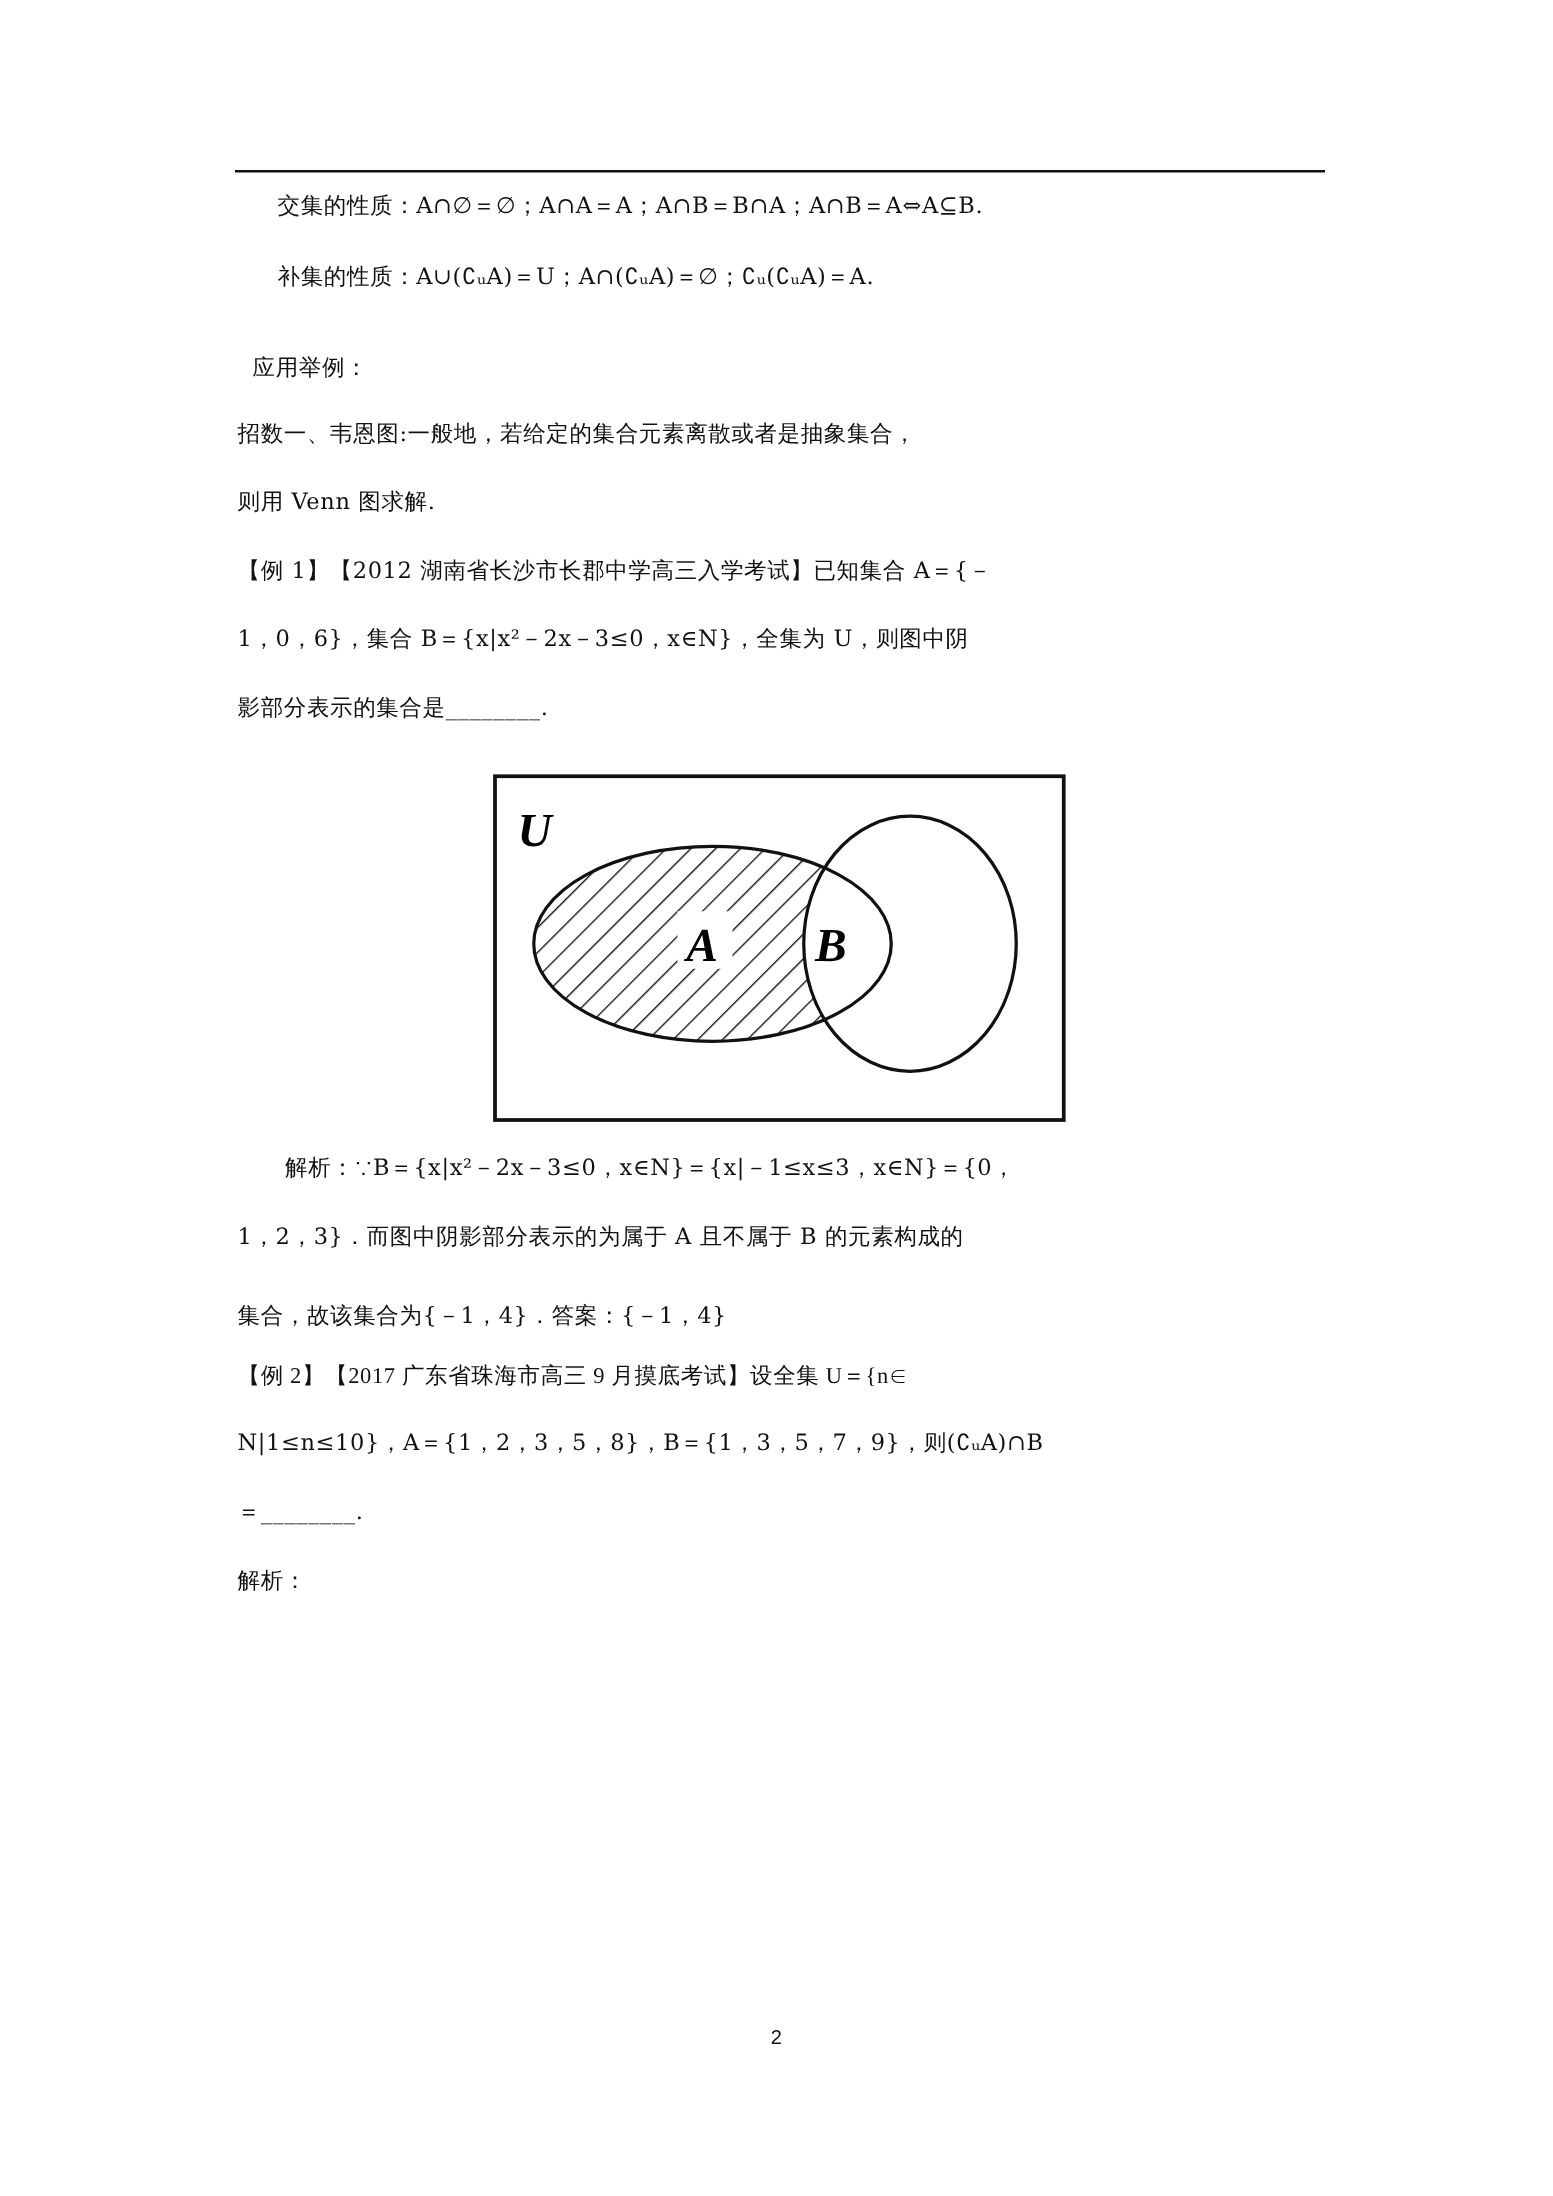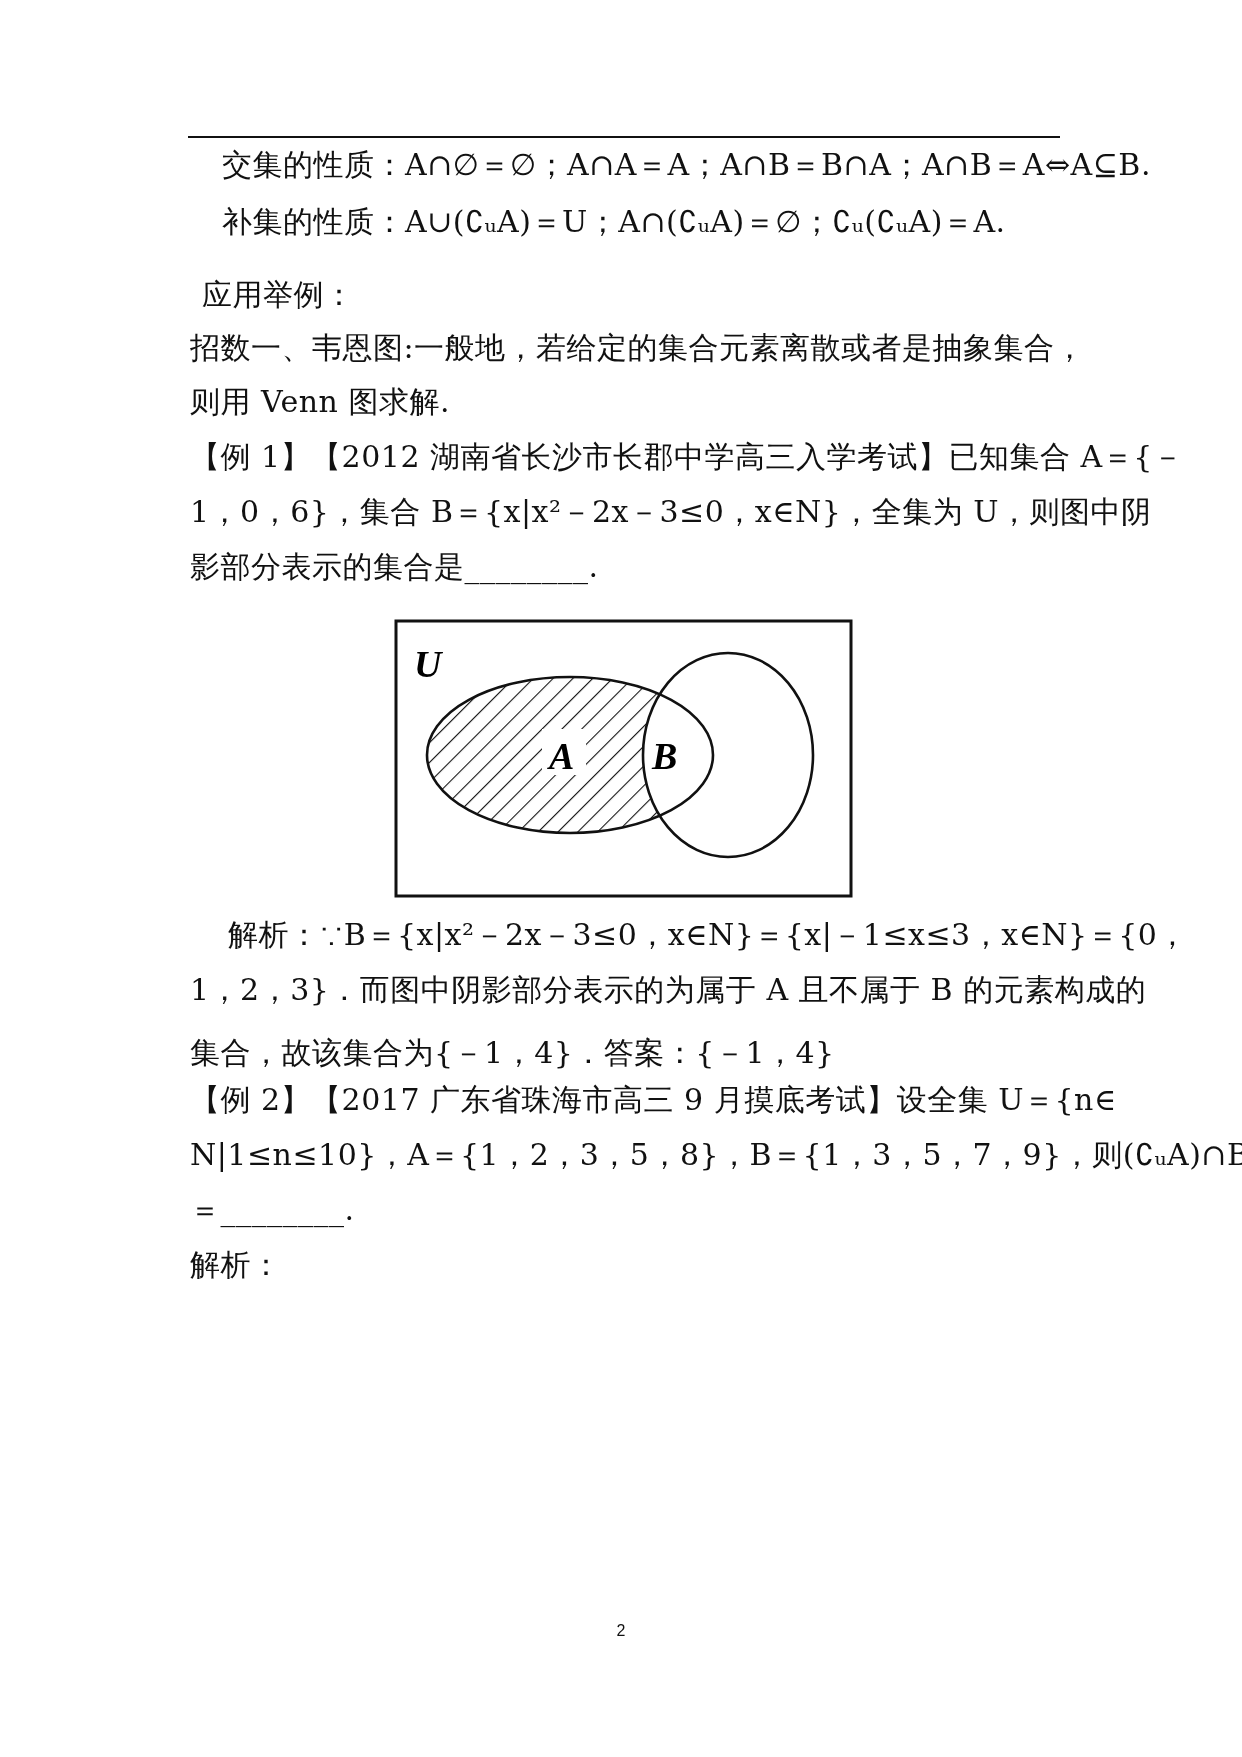--- a/index.html
+++ b/index.html
@@ -1,19 +1,19 @@
 <!DOCTYPE html>
 <html><head>
 <meta charset="utf-8">
 <style>
   html, body { margin:0; padding:0; background:#ffffff; }
   body { width:1242px; height:1757px; position:relative; overflow:hidden;
          font-family:"DejaVu Serif","Liberation Serif",serif; color:#111; }
   .hr { position:absolute; left:188px; top:136px; width:872px; height:2px; background:#111; }
-  .line { position:absolute; left:190px; font-size:30px; line-height:34px; white-space:nowrap; letter-spacing:0.5px; }
+  .line { position:absolute; left:190px; font-size:18px; line-height:34px; white-space:nowrap; letter-spacing:0.5px; }
   .indent { left:222px; }
   .venn { position:absolute; left:394px; top:619px; }
   .pagenum { position:absolute; left:0; width:1242px; top:1622px; text-align:center;
              font-family:"Liberation Sans","DejaVu Sans",sans-serif; font-size:16px; }
 </style>
 </head>
 <body>
 
 <div class="hr"></div>
 
@@ -50,18 +50,18 @@
   <rect x="148" y="110" width="44" height="46" fill="#fff"></rect>
   <text x="20" y="58" font-family="Liberation Serif, serif" font-style="italic" font-weight="bold" font-size="38">U</text>
   <text x="155" y="150" font-family="Liberation Serif, serif" font-style="italic" font-weight="bold" font-size="38">A</text>
   <text x="258" y="150" font-family="Liberation Serif, serif" font-style="italic" font-weight="bold" font-size="38">B</text>
 </svg>
 
 <div class="line" style="top:918px;margin-left:38px;">解析：∵B＝{x|x²－2x－3≤0，x∈N}＝{x|－1≤x≤3，x∈N}＝{0，</div>
 <div class="line" style="top:973px;">1，2，3}．而图中阴影部分表示的为属于 A 且不属于 B 的元素构成的</div>
 <div class="line" style="top:1036px;">集合，故该集合为{－1，4}．答案：{－1，4}</div>
 
-<div class="line" style="top:1083px;">【例 2】【2017 广东省珠海市高三 9 月摸底考试】设全集 U＝{n∈</div>
+<div class="line" style="top:1083px;font-family:Liberation Serif, serif;">【例 2】【2017 广东省珠海市高三 9 月摸底考试】设全集 U＝{n∈</div>
 <div class="line" style="top:1138px;">N|1≤n≤10}，A＝{1，2，3，5，8}，B＝{1，3，5，7，9}，则(∁ᵤA)∩B</div>
 <div class="line" style="top:1193px;">＝________.</div>
 <div class="line" style="top:1248px;">解析：</div>
 
 <div class="pagenum">2</div>
 
 </body></html>

